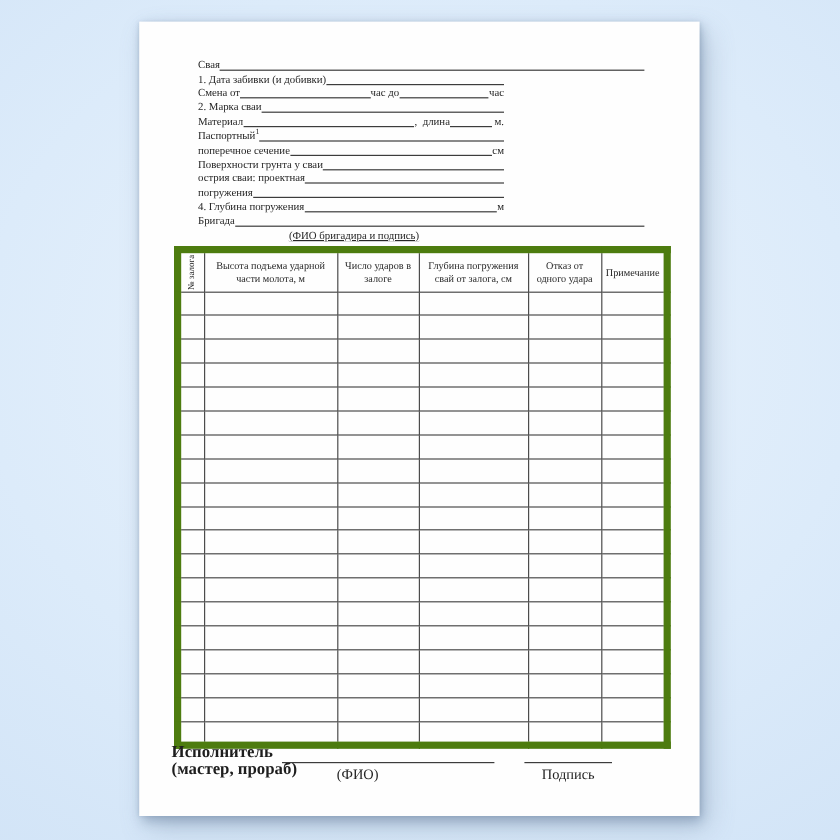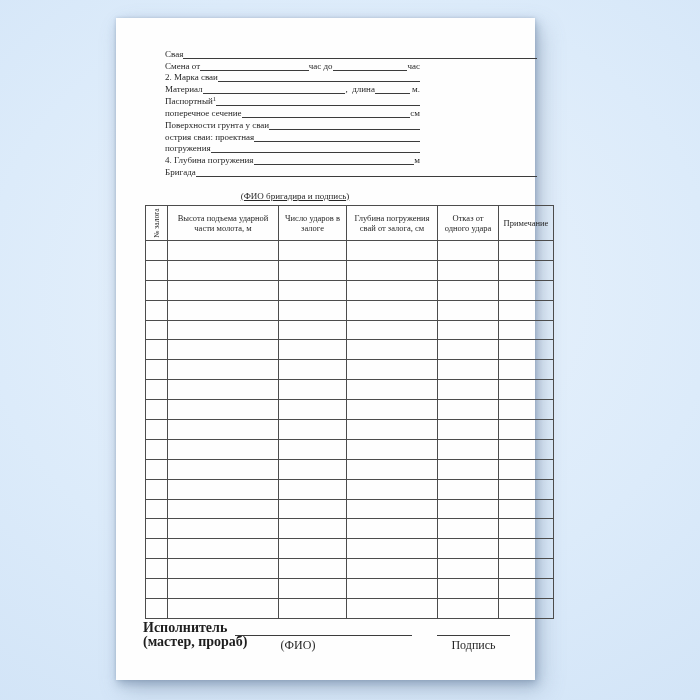--- a/index.html
+++ b/index.html
@@ -9,21 +9,21 @@
     font-family: "Liberation Serif", "DejaVu Serif", serif;
   }
   .bg {
     position: absolute; left: 0; top: 0;
     width: 700px; height: 700px;
     background: radial-gradient(ellipse 130% 110% at 50% 42%,
                 #eaf3fc 0%, #dcebfa 40%, #cfe2f6 75%, #c7dcf2 100%);
   }
   .page {
     position: absolute; left: 116px; top: 18px;
-    width: 419px; height: 662px;
+    width: 467px; height: 662px;
     background: #fefefe;
     box-shadow: 2px 4px 9px rgba(95,120,150,0.45),
                 7px 10px 22px rgba(95,120,150,0.30),
                 0 0 3px rgba(95,120,150,0.25);
   }
   
   .form-lines {
     position: absolute; left: 49px; top: 29px;
     width: 372px;
     font-size: 9px; color: #262626;
@@ -49,21 +49,21 @@
     position: absolute; left: 75px; top: 172.5px;
     width: 208px; text-align: center;
     font-size: 9px; color: #262626; text-decoration: underline;
   }
   
   table.log-table {
     position: absolute; left: 29px; top: 187px;
     width: 408px;
     border-collapse: collapse;
     table-layout: fixed;
-    border: 1px solid #4d7c0f;
+    border: 6px solid #4d7c0f;
     font-family: Liberation Serif, serif;
   }
   table.log-table th, table.log-table td {
     border: 1px solid #4c4c4c;
     padding: 0;
   }
   table.log-table thead tr { height: 35px; }
   table.log-table th {
     font-weight: normal;
     font-size: 8.5px; line-height: 10.5px;
@@ -95,20 +95,21 @@
   .sig-sign { left: 321px; width: 73px; font-family: Liberation Serif, serif; }
 </style>
 </head>
 <body>
 
 <div class="bg">
   <div class="page">
 
     <div class="form-lines" id="form-lines">
         <div class="fline wide"><span class="lbl">Свая</span><span class="fill"></span></div>
+        <div class="fline"><span class="lbl">1. Дата забивки (и добивки)</span><span class="fill"></span></div>
         <div class="fline"><span class="lbl">Смена от</span><span class="fill" style="flex-grow: 1.45;"></span><span class="lbl">час до</span><span class="fill" style="flex-grow: 1;"></span><span class="lbl">час</span></div>
         <div class="fline"><span class="lbl">2. Марка сваи</span><span class="fill"></span></div>
         <div class="fline"><span class="lbl">Материал</span><span class="fill" style="flex-grow: 4.1;"></span><span class="lbl">,  длина</span><span class="fill" style="flex-grow: 1;"></span><span class="lbl"> м.</span></div>
         <div class="fline"><span class="lbl">Паспортный</span><sup>1</sup><span class="fill"></span></div>
         <div class="fline"><span class="lbl">поперечное сечение</span><span class="fill"></span><span class="lbl">см</span></div>
         <div class="fline"><span class="lbl">Поверхности грунта у сваи</span><span class="fill"></span></div>
         <div class="fline"><span class="lbl">острия сваи: проектная</span><span class="fill"></span></div>
         <div class="fline"><span class="lbl">погружения</span><span class="fill"></span></div>
         <div class="fline"><span class="lbl">4. Глубина погружения</span><span class="fill"></span><span class="lbl">м</span></div>
         <div class="fline wide"><span class="lbl">Бригада</span><span class="fill"></span></div>

